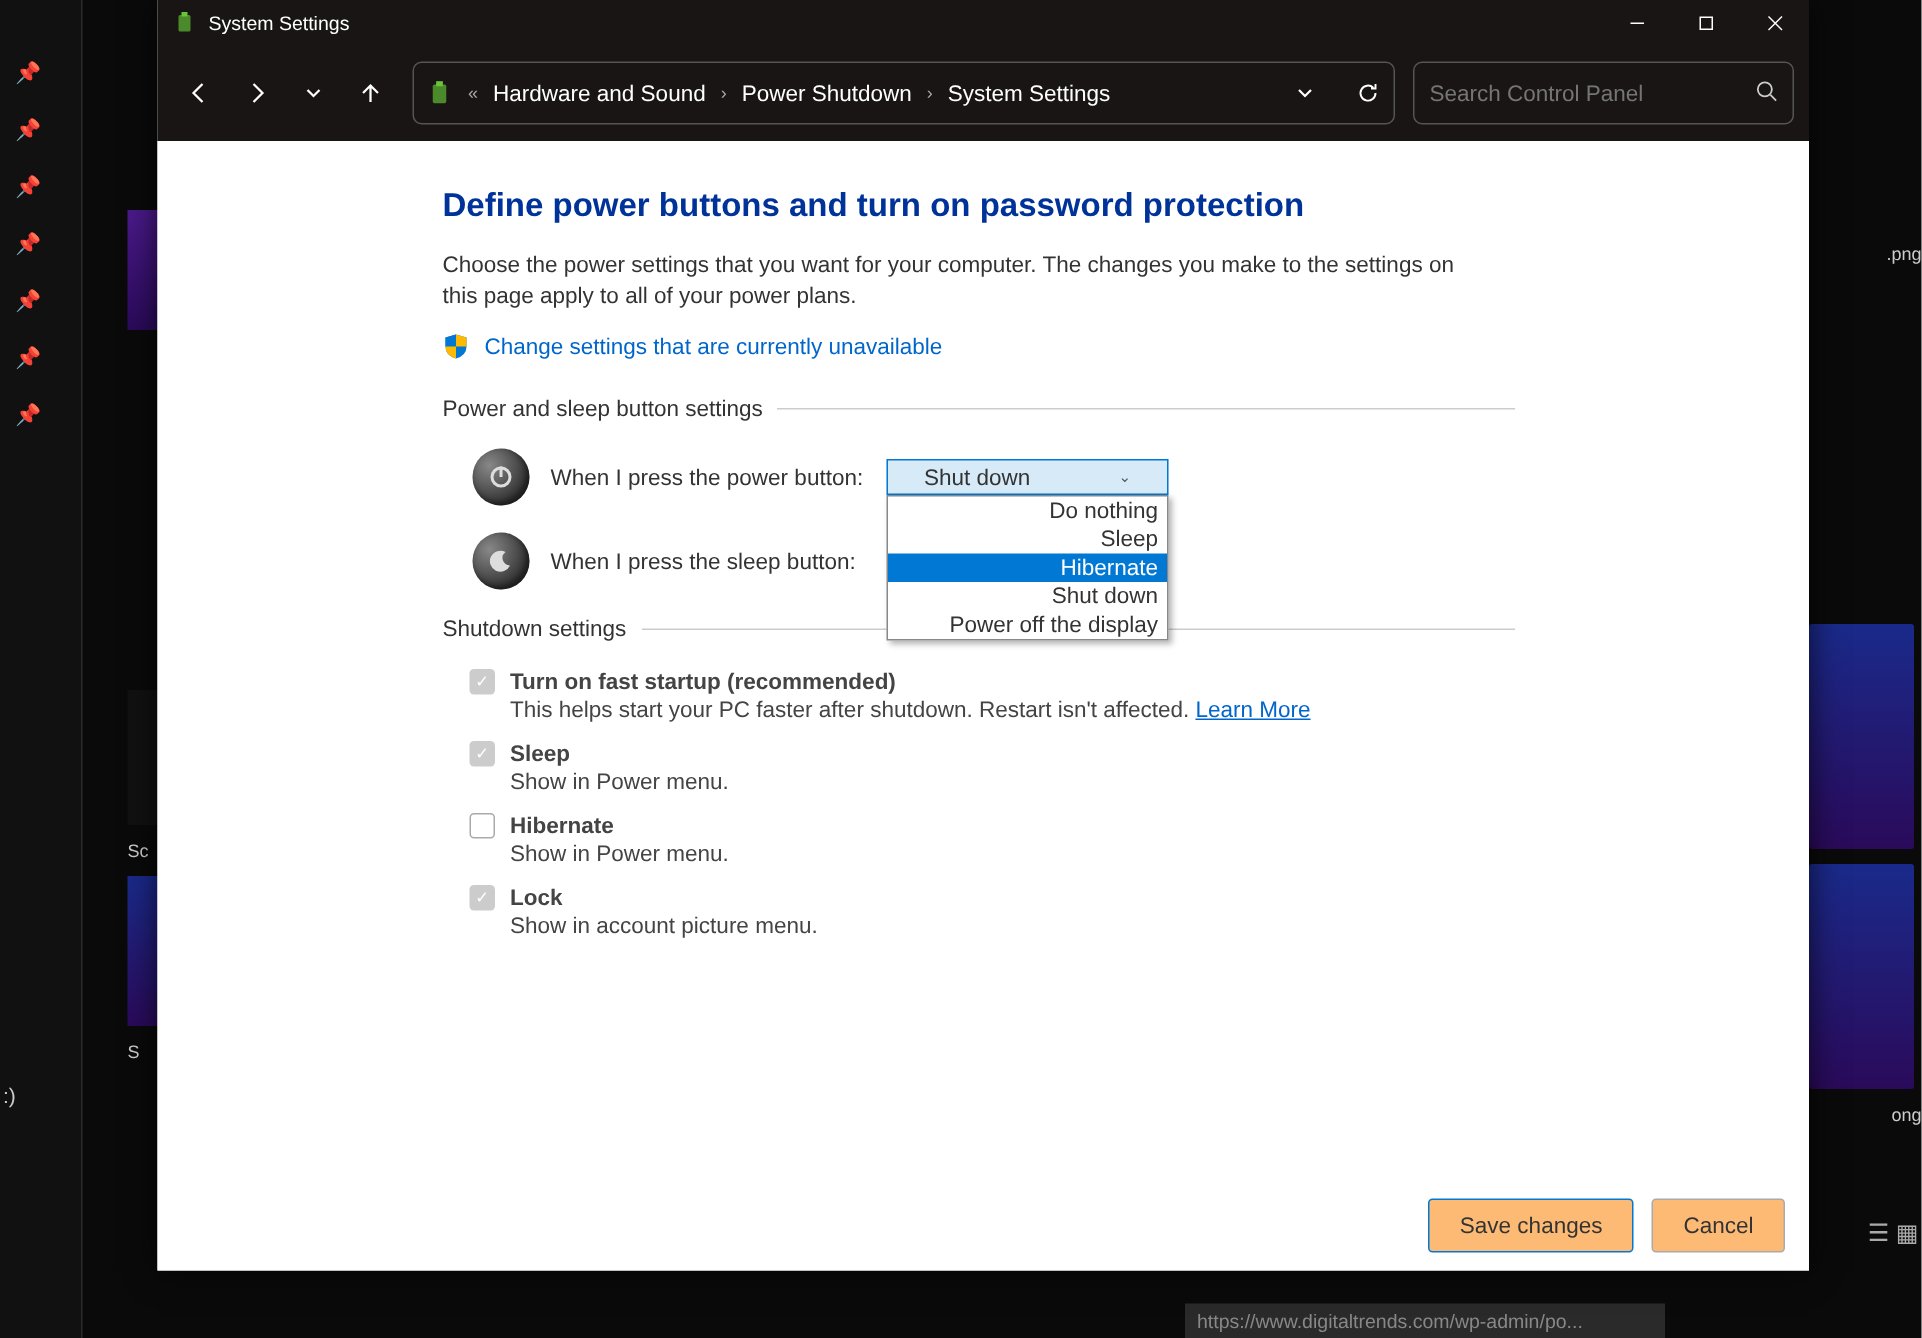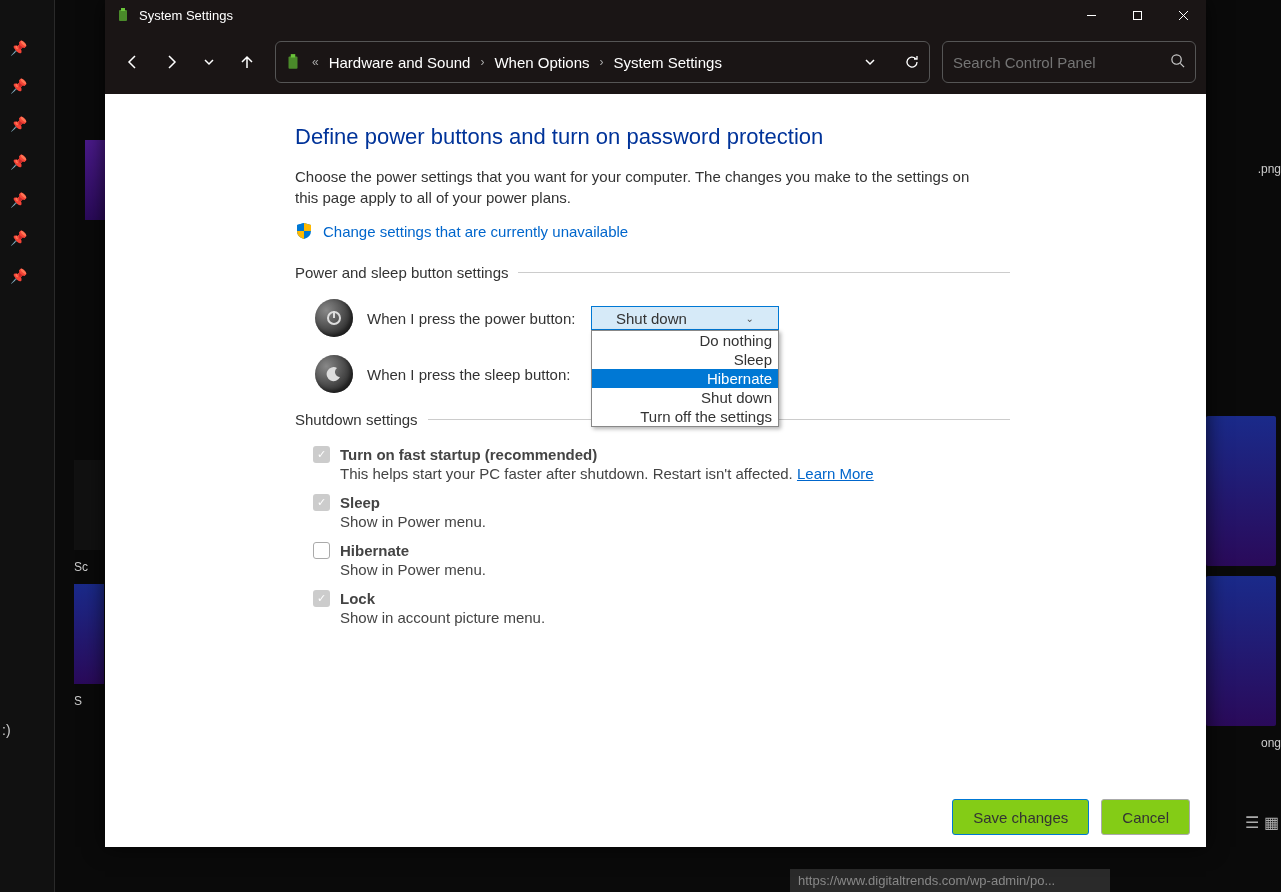--- a/index.html
+++ b/index.html
@@ -112,21 +112,21 @@
     font-size:15px; flex:1;
   }
   .search-bar .search-icon { color:#ccc; font-size:15px; }
 
   .content {
     flex:1; overflow:hidden; background:#fff;
     padding: 30px 0 0 190px;
     position:relative;
   }
   .page-title {
-    color:#003399; font-size:22px; font-weight:400; margin-bottom:16px;
+    color:#003399; font-size:22px; font-weight:700; margin-bottom:16px;
   }
   .page-desc {
     color:#333; font-size:15px; max-width:700px; line-height:1.4; margin-bottom:14px;
   }
   .shield-link { display:flex; align-items:center; gap:10px; margin-bottom:24px; }
   .shield { width:18px; height:18px; }
   .link { color:#0066cc; font-size:15px; cursor:pointer; }
   .link.u { text-decoration:underline; }
 
   .group-header {
@@ -176,21 +176,21 @@
   .cb.unchecked { background:#fff; border:1px solid #aaa; }
   .cb-label { font-weight:600; color:#444; font-size:15px; }
   .cb-desc { margin-left:27px; color:#444; font-size:15px; margin-top:2px; }
 
   .footer {
     display:flex; justify-content:flex-end; gap:12px;
     padding:12px 16px; background:#fff;
   }
   .btn {
     height:27px; padding:17px 20px; font-size:15px;
-    border:1px solid #aaa; background:#84cc16; border-radius:3px;
+    border:1px solid #aaa; background:#fdba74; border-radius:3px;
     display:flex; align-items:center; color:#333;
   }
   .btn.primary { border:1px solid #0078d4; color:#333; }
 </style>
 </head>
 <body>
 
 <div class="desktop-left">
   <div class="pin-col">
     <span>📌</span>
@@ -198,21 +198,21 @@
     <span>📌</span>
     <span>📌</span>
     <span>📌</span>
     <span>📌</span>
     <span>📌</span>
   </div>
 </div>
 <div class="desktop-items">
   <div class="thumb"></div>
 </div>
-<div style="position:absolute; left:74px; top:460px; width:30px;">
+<div style="position:absolute; left:85px; top:460px; width:30px;">
   <div class="thumb dark"></div>
   <div class="thumb-label">Sc</div>
   <div class="thumb" style="height:100px; margin-top:10px; background:linear-gradient(#1a2a8a,#2a0a5a);"></div>
   <div class="thumb-label">S</div>
 </div>
 <div class="desktop-right">
   <div class="r-label" style="text-align:right">.png</div>
   <div class="r-thumb" style="margin-top:240px"></div>
   <div class="r-thumb"></div>
   <div class="r-label" style="text-align:right">ong</div>
@@ -276,21 +276,21 @@
     <div class="addr-bar">
       <span class="addr-icon">
         <svg viewBox="0 0 16 16">
             <rect x="4" y="3" width="8" height="11" rx="1" fill="#4a8a2a"></rect>
             <rect x="6" y="1" width="4" height="3" fill="#6ac43a"></rect>
           </svg>
       </span>
       <span class="sep">«</span>
       <span class="crumb">Hardware and Sound</span>
       <span class="sep">›</span>
-      <span class="crumb">When Options</span>
+      <span class="crumb">Power Shutdown</span>
       <span class="sep">›</span>
       <span class="crumb">System Settings</span>
       <span class="spacer"></span>
       <span class="addr-icon" style="color:#fff">
         <svg width="12" height="12" viewBox="0 0 12 12">
             <path d="M2 4 L6 8 L10 4" fill="none" stroke="#fff" stroke-width="1.5"></path>
           </svg>
       </span>
       <span class="addr-icon" style="margin-left:14px">
         <svg width="16" height="16" viewBox="0 0 16 16">
@@ -339,21 +339,21 @@
       </div>
       <div class="power-label">When I press the power button:</div>
       <div class="dropdown">
         <span>Shut down</span>
         <span class="dd-arrow">⌄</span>
         <div class="dd-list">
           <div class="dd-item">Do nothing</div>
           <div class="dd-item">Sleep</div>
           <div class="dd-item selected">Hibernate</div>
           <div class="dd-item">Shut down</div>
-          <div class="dd-item">Turn off the settings</div>
+          <div class="dd-item">Power off the display</div>
         </div>
       </div>
     </div>
 
     <div class="power-row">
       <div class="power-icon">
         <svg viewBox="0 0 18 18">
             <path d="M12 3 A7 7 0 1 0 15 12 A5 5 0 0 1 12 3 Z" fill="#ddd"></path>
           </svg>
       </div>

